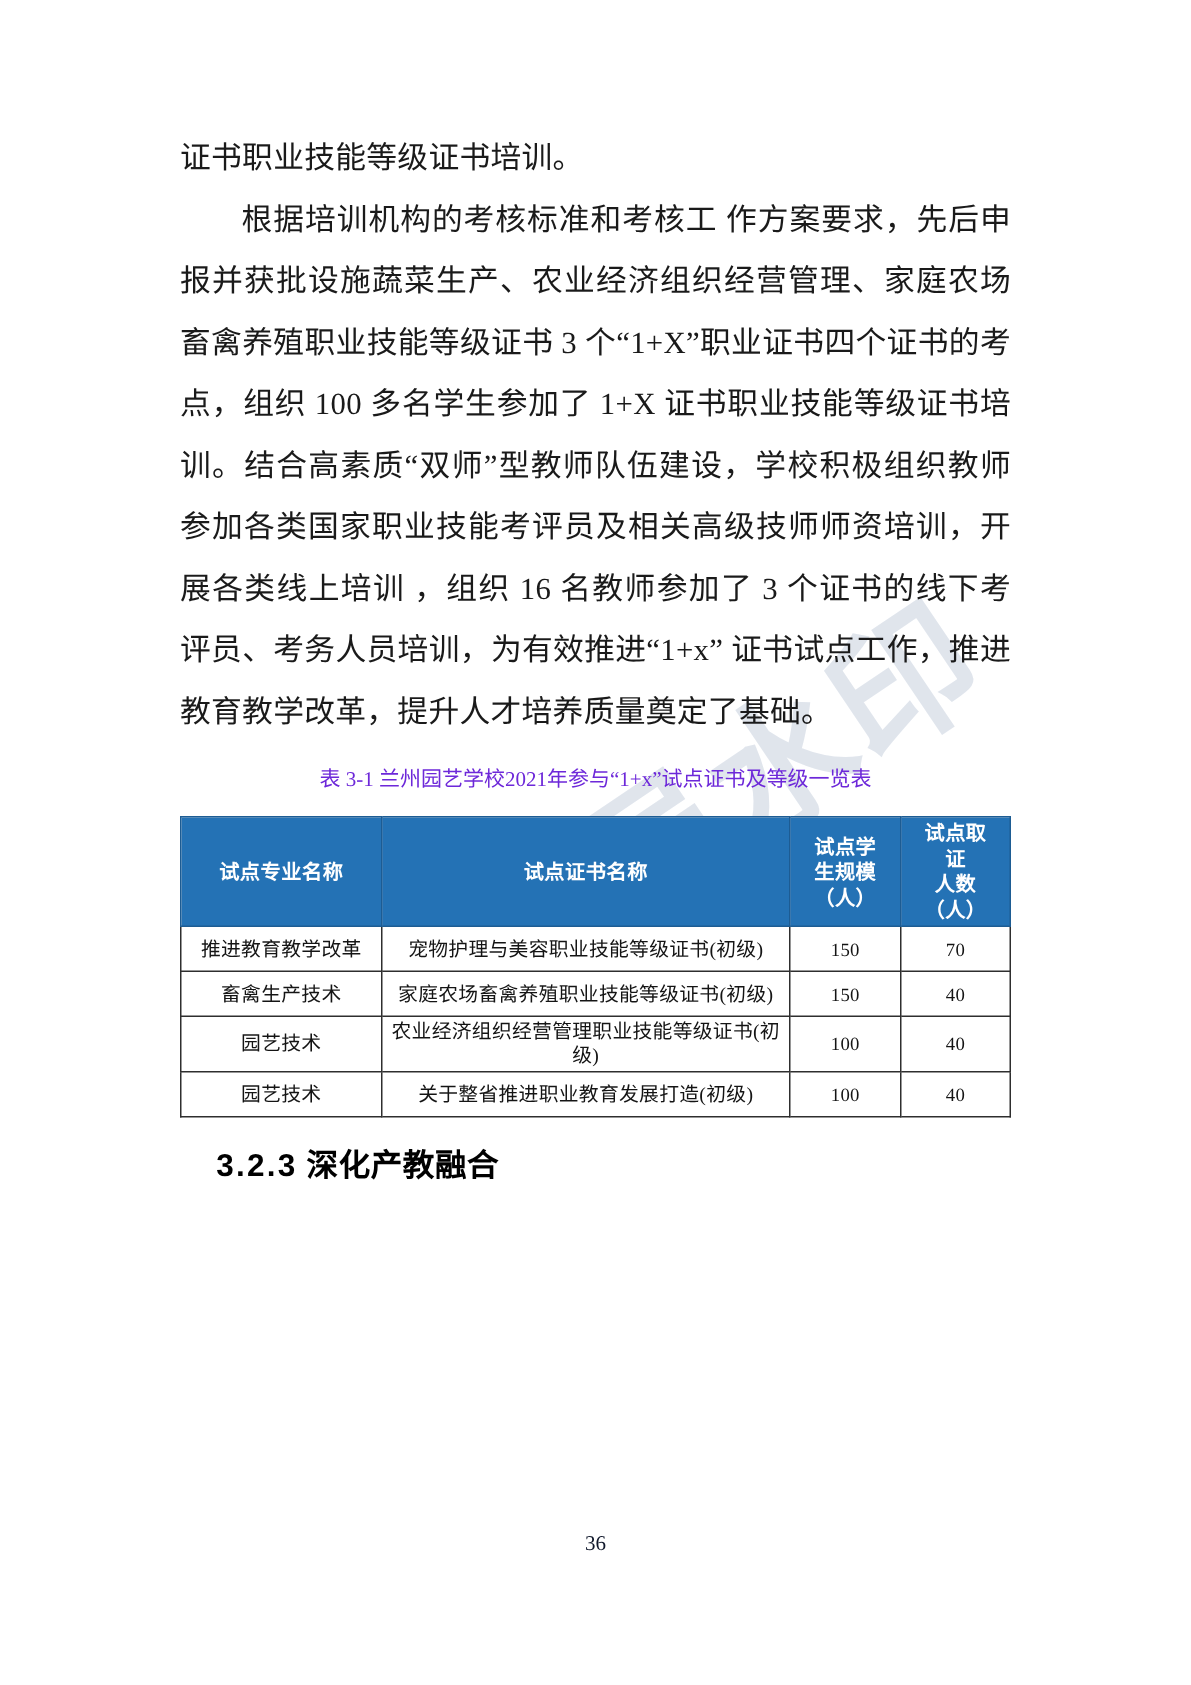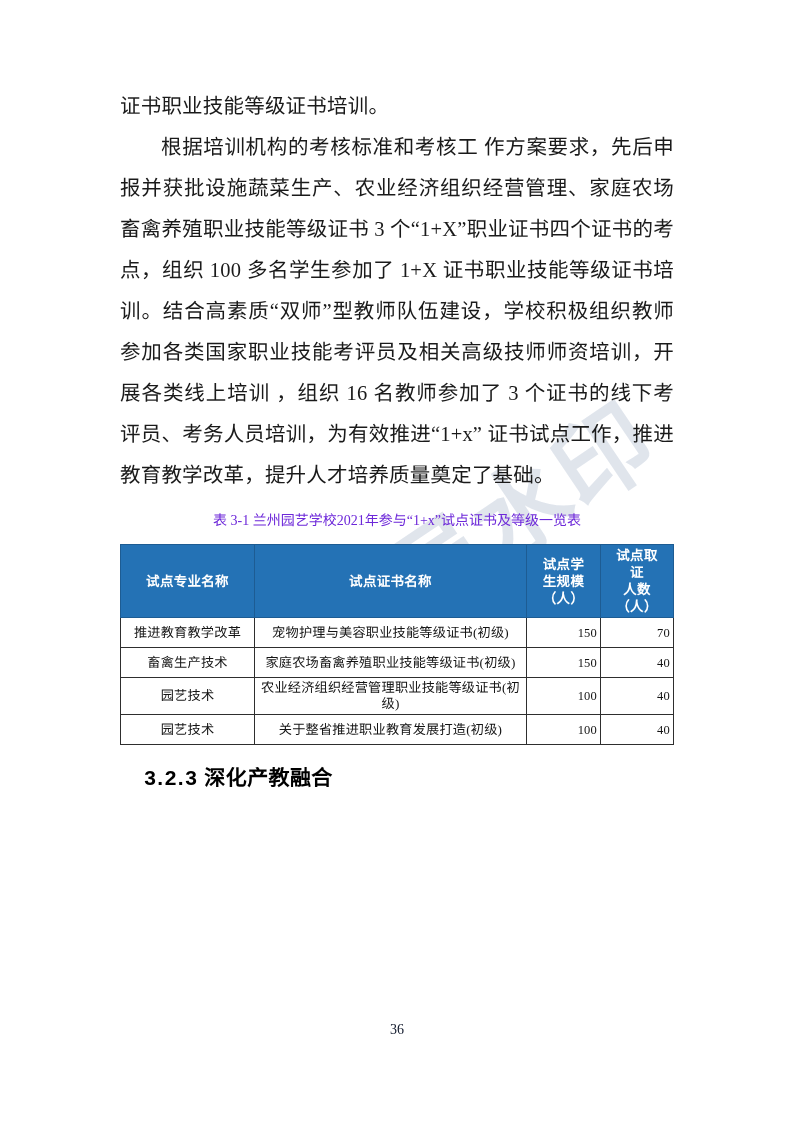--- a/index.html
+++ b/index.html
@@ -112,21 +112,20 @@
     height: 25px;
     font-size: 13.2px;
     line-height: 16px;
     color: #141414;
     padding: 2px 3px;
     letter-spacing: 0.2px;
   }
   table.data-table tbody td.num {
     font-family: "Liberation Serif", "DejaVu Serif", serif;
     font-size: 12.5px;
-    text-align: right;
   }
 
   col.c1 { width: 134px; }
   col.c2 { width: 272px; }
   col.c3 { width: 74px; }
   col.c4 { width: 73px; }
 
   
   h3.section-heading {
     margin: 16px 0 4px 0;

